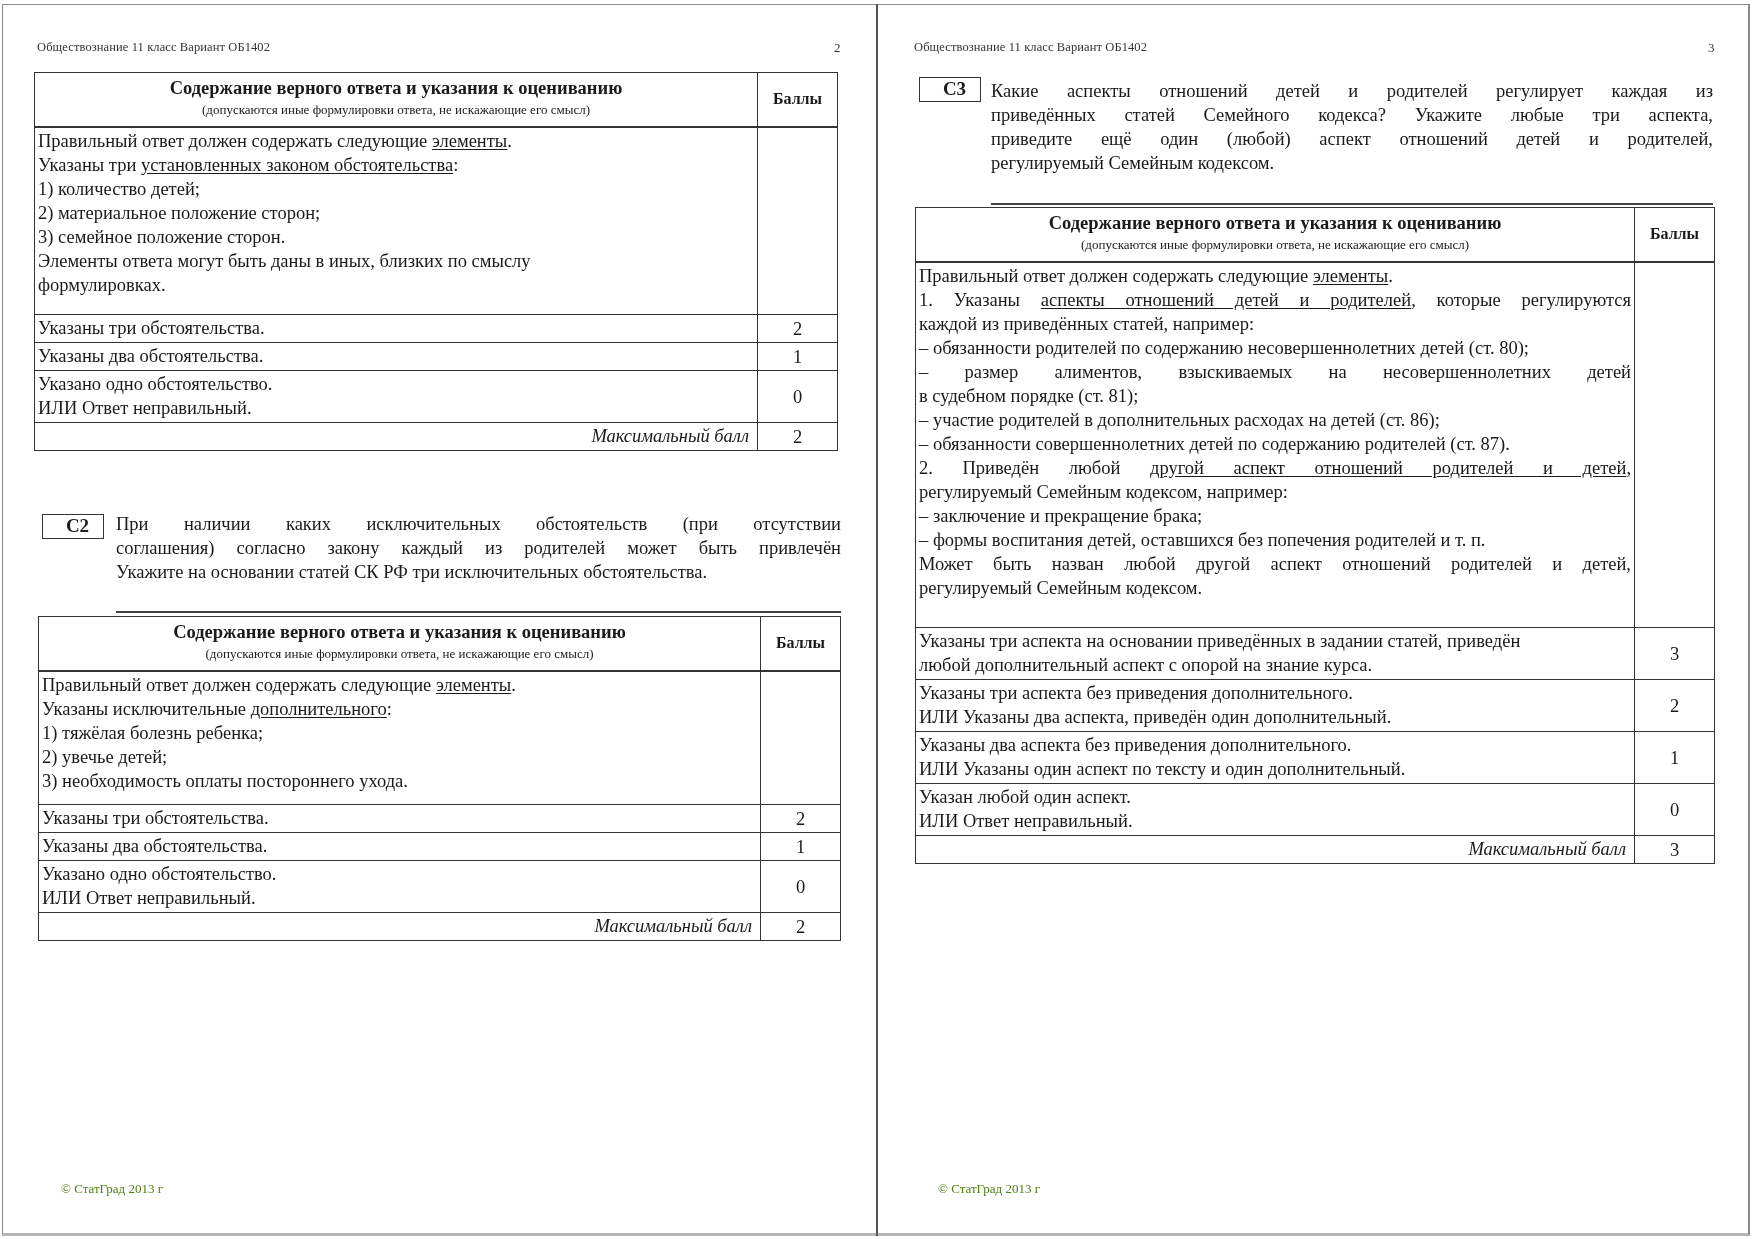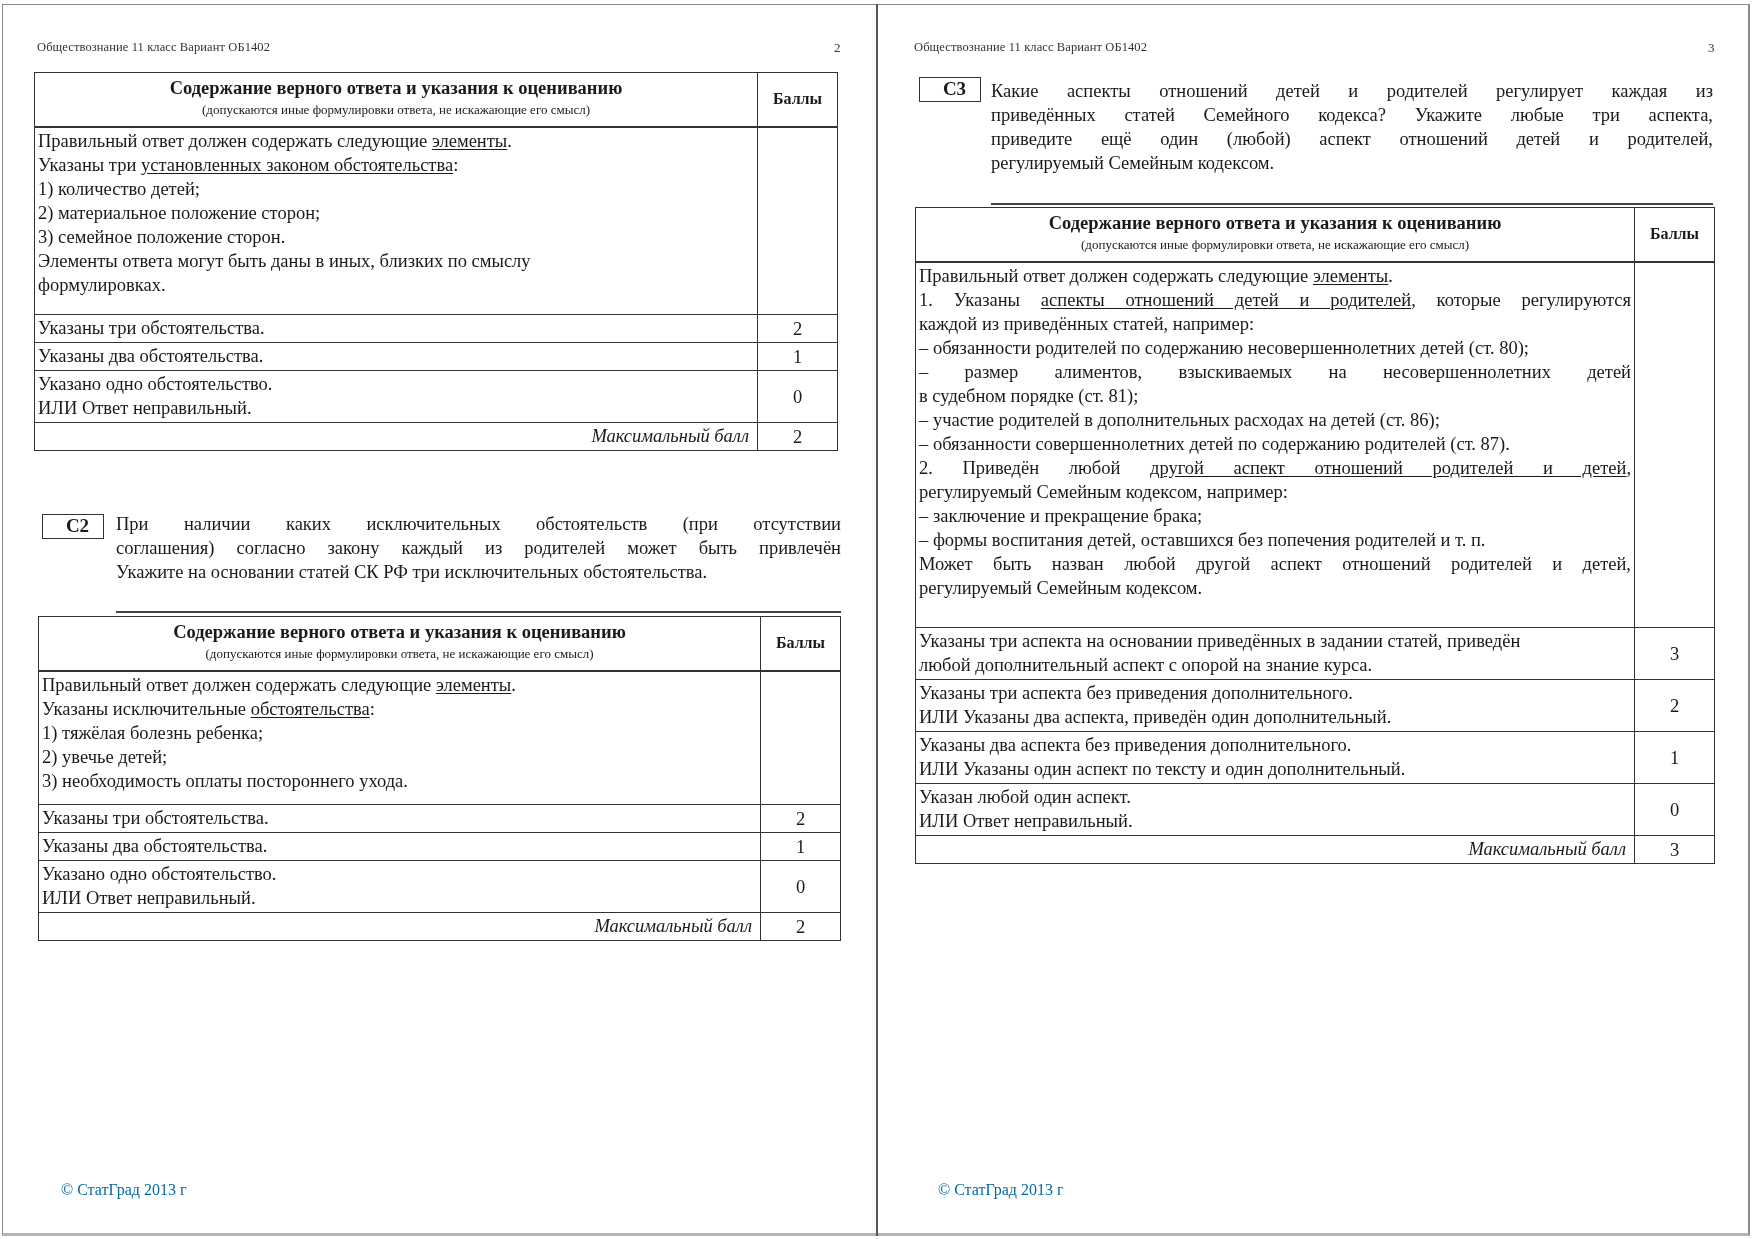--- a/index.html
+++ b/index.html
@@ -8,21 +8,21 @@
 
   .frame { position: absolute; left: 2px; top: 4px; width: 1748px; height: 1232px; border: 1px solid #8a8a8a; border-right: 2px solid #8a8a8a; border-bottom: 3px solid #b5b5b5; }
   .divider { position: absolute; left: 876px; top: 4px; width: 2px; height: 1232px; background: #555; }
 
   .page { position: absolute; top: 4px; height: 1228px; }
   .page.left { left: 3px; width: 873px; }
   .page.right { left: 878px; width: 872px; }
 
   .running { position: absolute; top: 36px; font-size: 12.5px; color: #333; letter-spacing: 0.1px; }
   .pagenum { position: absolute; top: 36px; font-size: 13px; color: #333; }
-  .footer { position: absolute; top: 1177px; font-size: 16px; color: #0369a1; }
+  .footer { position: absolute; top: 1177px; font-size: 13px; color: #4d7c0f; }
 
   table.grade { position: absolute; border-collapse: collapse; font-size: 18.5px; line-height: 24px; }
   table.grade td { border: 1.5px solid #333; vertical-align: top; }
   table.grade td.content { padding: 1px 3px 2px 3px; text-align: justify; }
   table.grade td.pts { text-align: center; vertical-align: middle; width: 80px; }
   table.grade tr.head td { text-align: center; vertical-align: middle; padding: 2px 4px; border-bottom: 2.5px solid #333; }
   .head-title { font-weight: bold; font-size: 18.5px; line-height: 22px; }
   .head-sub { font-size: 13px; line-height: 22px; }
   .head-pts { font-weight: bold; font-size: 16px; }
   td.maxlabel { text-align: right !important; font-style: italic; padding-right: 8px !important; }
@@ -106,21 +106,21 @@
         <tr class="head">
       <td style="height:54px;">
         <div class="head-title">Содержание верного ответа и указания к оцениванию</div>
         <div class="head-sub">(допускаются иные формулировки ответа, не искажающие его смысл)</div>
       </td>
       <td class="pts head-pts">Баллы</td>
     </tr>
     <tr>
       <td class="content" style="height:134px;">
             <span class="line">Правильный ответ должен содержать следующие <u>элементы</u>.</span>
-            <span class="line">Указаны исключительные <u>обстоятельства</u>:</span>
+            <span class="line">Указаны исключительные <u>дополнительного</u>:</span>
             <span class="line">1) тяжёлая болезнь ребенка;</span>
             <span class="line">2) увечье детей;</span>
             <span class="line">3) необходимость оплаты постороннего ухода.</span>
           </td>
       <td class="pts"></td>
     </tr>
     <tr>
           <td class="content">
             <span class="line">Указаны три обстоятельства.</span>
           </td>

